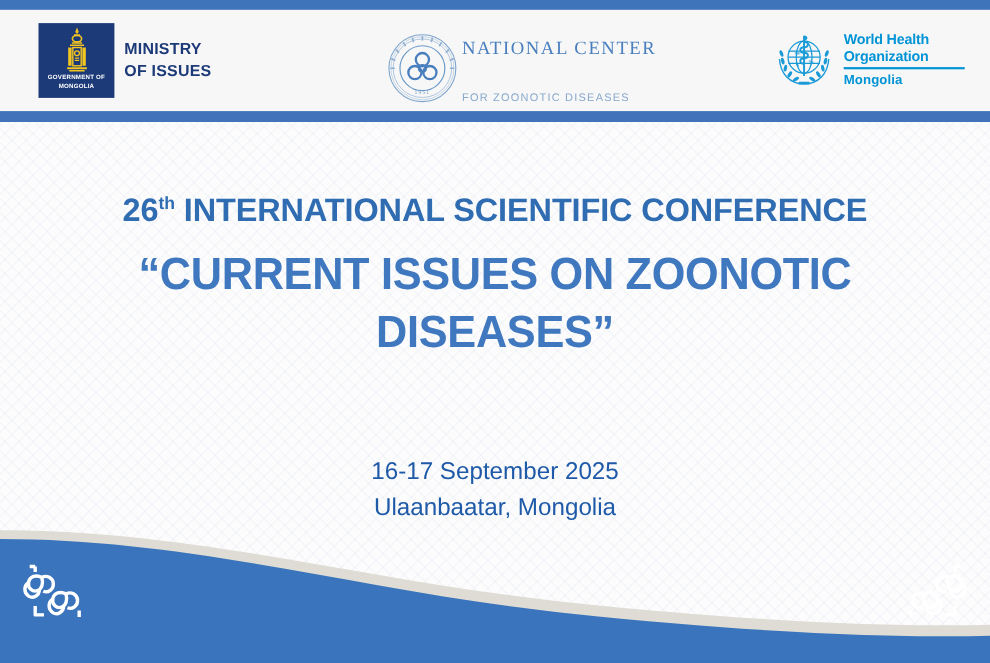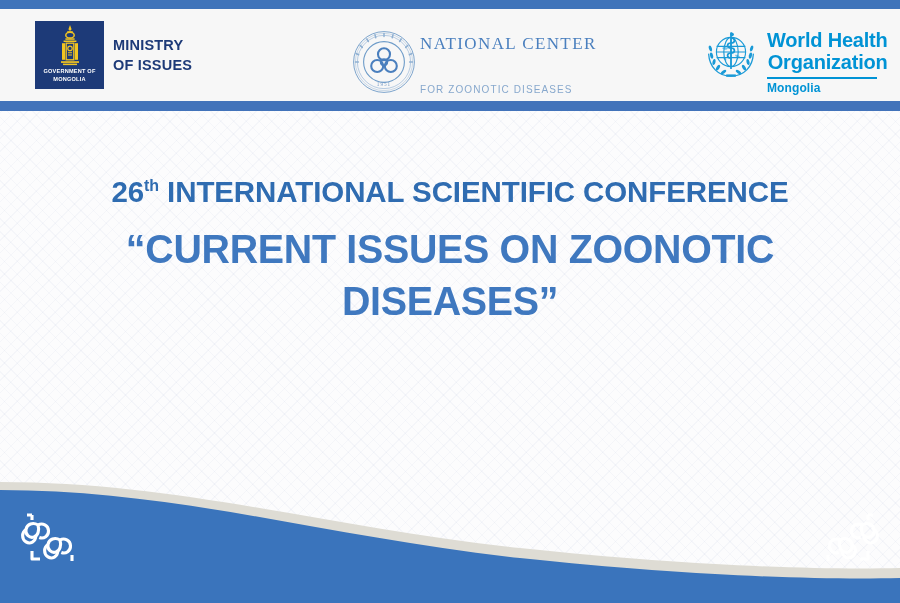--- a/index.html
+++ b/index.html
@@ -46,21 +46,21 @@
   .nczd-line2{
     color:#87a8cd;font-family:Liberation Sans, sans-serif;
     font-size:10px;letter-spacing:1.1px;line-height:1.35;margin-top:1px;
   }
 
   
   .who{position:absolute;left:702px;top:17px;display:flex;align-items:flex-start;gap:7px;}
   .who-emblem{width:58px;height:58px;}
   .who-text{padding-top:3px;}
   .who-name{
-    color:#0093d5;font-size:20px;font-weight:bold;line-height:1.12;letter-spacing:-.2px;text-align:right;
+    color:#0093d5;font-size:13px;font-weight:bold;line-height:1.12;letter-spacing:-.2px;
   }
   .who-rule{width:110px;height:2px;background:#0093d5;margin:3px 0 2px 0;}
   .who-country{color:#0093d5;font-size:12px;font-weight:bold;letter-spacing:.1px;}
 
   
   .body-area{
     position:absolute;left:0;top:111px;width:900px;height:592px;
     background-color:#fcfcfd;
     background-image:
       repeating-linear-gradient(45deg, rgba(120,140,190,.055) 0 1px, transparent 1px 9px),
@@ -222,20 +222,24 @@
     <div class="kicker">
       <span>26</span><sup>th</sup>
       <span>INTERNATIONAL SCIENTIFIC CONFERENCE</span>
     </div>
 
     <div class="maintitle">
       <div>“CURRENT ISSUES ON ZOONOTIC</div>
       <div>DISEASES”</div>
     </div>
 
+    <div class="meta">
+      <div>16-17 September 2025</div>
+      <div>Ulaanbaatar, Mongolia</div>
+    </div>
   </div>
 
   <svg class="wave" viewBox="0 0 900 135" preserveAspectRatio="none">
     <path d="M0 14 C 180 14, 330 60, 520 80 C 690 98, 820 102, 900 100 L900 135 L0 135 Z" fill="#dedcd4"></path>
     <path d="M0 22 C 180 22, 330 70, 520 90 C 690 108, 820 112, 900 110 L900 135 L0 135 Z" fill="#3a74bc"></path>
   </svg>
 
   <svg class="ornament left" viewBox="0 0 74 62">
     <g fill="none" stroke="#ffffff" stroke-width="3.1" stroke-linejoin="round">
       <path d="M16 8 L16 13 M16 8 L11 8"></path>

